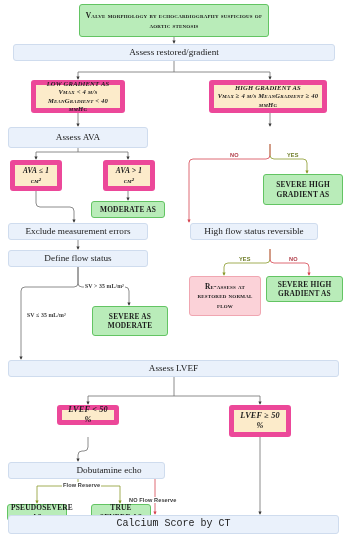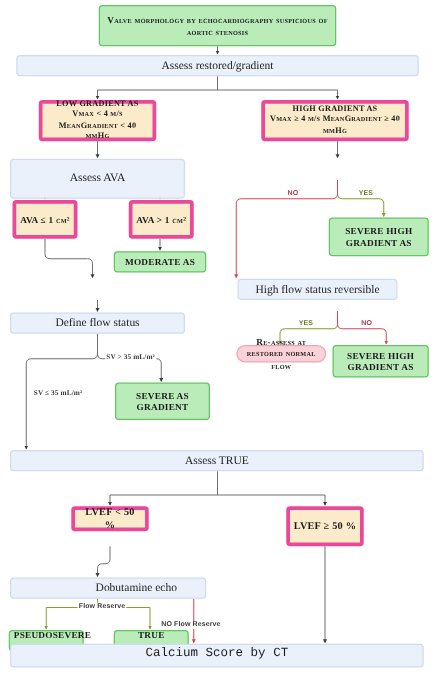--- a/index.html
+++ b/index.html
@@ -18,21 +18,21 @@
     text-align:center;border-radius:3px;
     line-height:1.25;
     padding:2px 3px;
   }
   .node .txt{display:block;width:100%;}
   .node .sub{display:block;width:100%;}
 
   
   .blue{background:#eaf1fb;border:1px solid #cfdcee;color:#1b1b1b;}
   .green{background:#b9ecb9;border:1px solid #63c463;color:#1b1b1b;}
-  .tan{background:#fcebca;border:3px solid #ec4899;color:#1b1b1b;}
+  .tan{background:#fcebca;border:5px solid #ec4899;color:#1b1b1b;font-style:italic;}
   .pink{background:#fbd2d8;border:1px solid #f0a6b1;color:#1b1b1b;}
 
   .serif{font-family:"Liberation Serif", serif;}
   .caps{
     font-family:"Liberation Serif", serif;
     font-variant:small-caps;
     font-weight:bold;
     letter-spacing:.2px;
   }
 
@@ -140,64 +140,67 @@
   <div class="node tan" style="left:31px;top:80px;width:94px;height:33px;flex-direction:column;justify-content:center;">
     <span class="txt caps f15">LOW GRADIENT AS</span>
     <span class="sub caps f15">Vmax &lt; 4 m/s MeanGradient &lt; 40 mmHg</span>
   </div>
 
   <div class="node tan" style="left:209px;top:80px;width:118px;height:33px;flex-direction:column;justify-content:center;">
     <span class="txt caps f15">HIGH GRADIENT AS</span>
     <span class="sub caps f15">Vmax ≥ 4 m/s MeanGradient ≥ 40 mmHg</span>
   </div>
 
-  <div class="node blue" style="left:8px;top:127px;width:140px;height:32px;">
+  <div class="node blue" style="left:8px;top:127px;width:140px;height:21px;">
     <span class="txt serif f13">Assess AVA</span>
   </div>
 
 
   <div class="node tan" style="left:10px;top:160px;width:52px;height:31px;">
     <span class="txt caps f11">AVA ≤ 1 cm²</span>
   </div>
 
   <div class="node tan" style="left:103px;top:160px;width:52px;height:31px;">
     <span class="txt caps f11">AVA &gt; 1 cm²</span>
   </div>
 
   <div class="node green" style="left:263px;top:174px;width:80px;height:31px;">
     <span class="txt caps f11">SEVERE HIGH GRADIENT AS</span>
   </div>
 
   <div class="node green" style="left:91px;top:201px;width:74px;height:17px;">
     <span class="txt caps f11">MODERATE AS</span>
   </div>
 
+  <div class="node blue" style="left:8px;top:223px;width:140px;height:17px;">
+    <span class="txt serif f13">Exclude measurement errors</span>
+  </div>
 
   <div class="node blue" style="left:190px;top:223px;width:128px;height:17px;">
     <span class="txt serif f13">High flow status reversible</span>
   </div>
 
   <div class="node blue" style="left:8px;top:250px;width:140px;height:17px;">
     <span class="txt serif f13">Define flow status</span>
   </div>
 
-  <div class="node pink" style="left:189px;top:276px;width:72px;height:14px;border-radius:13px;">
+  <div class="node pink" style="left:189px;top:276px;width:72px;height:40px;">
     <span class="txt caps f11">Re-assess at restored normal flow</span>
   </div>
 
   <div class="node green" style="left:266px;top:276px;width:77px;height:26px;">
     <span class="txt caps f11">SEVERE HIGH GRADIENT AS</span>
   </div>
 
   <div class="node green" style="left:92px;top:306px;width:76px;height:30px;">
-    <span class="txt caps f11">SEVERE  AS GRADIENT</span>
+    <span class="txt caps f11">SEVERE  AS MODERATE</span>
   </div>
 
   <div class="node blue" style="left:8px;top:360px;width:331px;height:17px;">
-    <span class="txt serif f13">Assess TRUE</span>
+    <span class="txt serif f13">Assess LVEF</span>
   </div>
 
   <div class="node tan" style="left:57px;top:405px;width:62px;height:20px;">
     <span class="txt caps f12">LVEF &lt; 50 %</span>
   </div>
 
   <div class="node tan" style="left:229px;top:405px;width:62px;height:32px;">
     <span class="txt caps f12">LVEF ≥ 50 %</span>
   </div>
 

